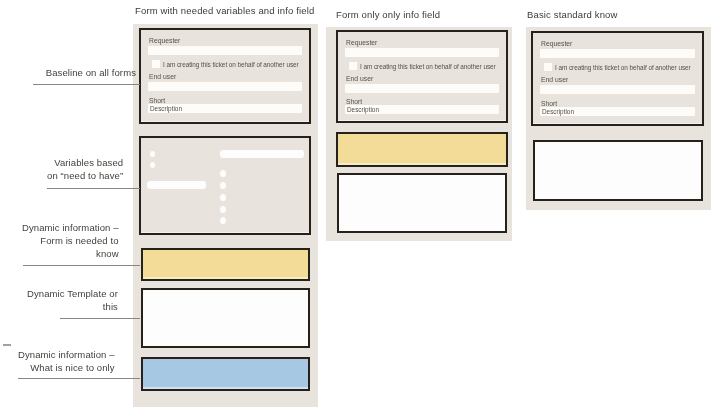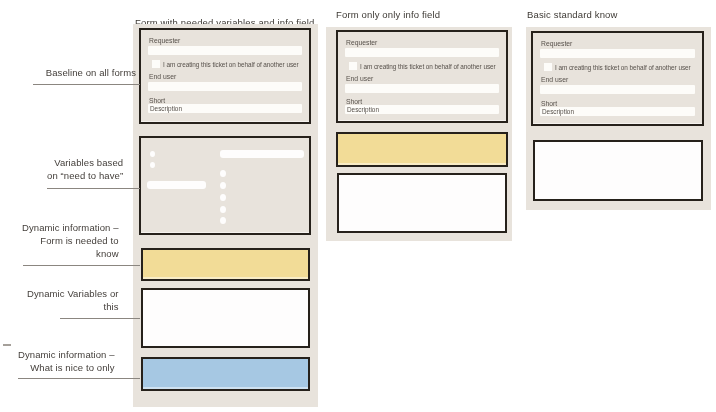--- a/index.html
+++ b/index.html
@@ -36,21 +36,21 @@
   .ann div{white-space:nowrap;text-align:right;}
   .ann.right{text-align:right;}
   .ann-line{position:absolute;height:1px;background:#8b8680;}
   .ann-dash{position:absolute;height:2px;background:#a5a09a;}
 </style>
 </head>
 <body>
 
 <div class="canvas">
 
-  <div class="title" style="left:135px;top:17px;">Form with needed variables and info field</div>
+  <div class="title" style="left:135px;top:5px;">Form with needed variables and info field</div>
   <div class="title" style="left:336px;top:9px;">Form only only info field</div>
   <div class="title" style="left:527px;top:9px;">Basic standard know</div>
 
   <div class="panel" style="left:133px;top:24px;width:185px;height:383px;">
 
     <div class="bbox fieldbox" style="left:6px;top:4px;width:172px;height:96px;">
       <div class="flabel">Requester</div>
       <div class="finput"></div>
       <div class="chkrow">
         <span class="chk"></span>
@@ -129,21 +129,21 @@
   <div class="ann-line" style="left:47px;top:188px;width:93px;"></div>
 
   <div class="ann" style="left:22px;top:221px;">
     <div>Dynamic information –</div>
     <div>Form is needed to</div>
     <div>know</div>
   </div>
   <div class="ann-line" style="left:23px;top:265px;width:117px;"></div>
 
   <div class="ann" style="left:27px;top:287px;">
-    <div>Dynamic Variables or</div>
+    <div>Dynamic Template or</div>
     <div>this</div>
   </div>
   <div class="ann-line" style="left:60px;top:318px;width:80px;"></div>
 
   <div class="ann-dash" style="left:3px;top:344px;width:8px;"></div>
   <div class="ann" style="left:18px;top:348px;">
     <div>Dynamic information –</div>
     <div>What is nice to only</div>
   </div>
   <div class="ann-line" style="left:18px;top:378px;width:122px;"></div>

